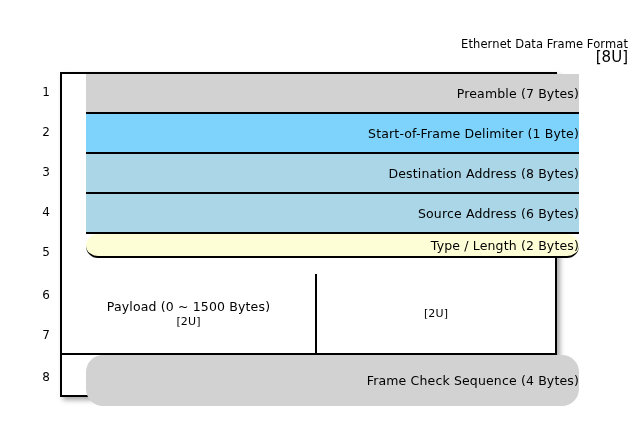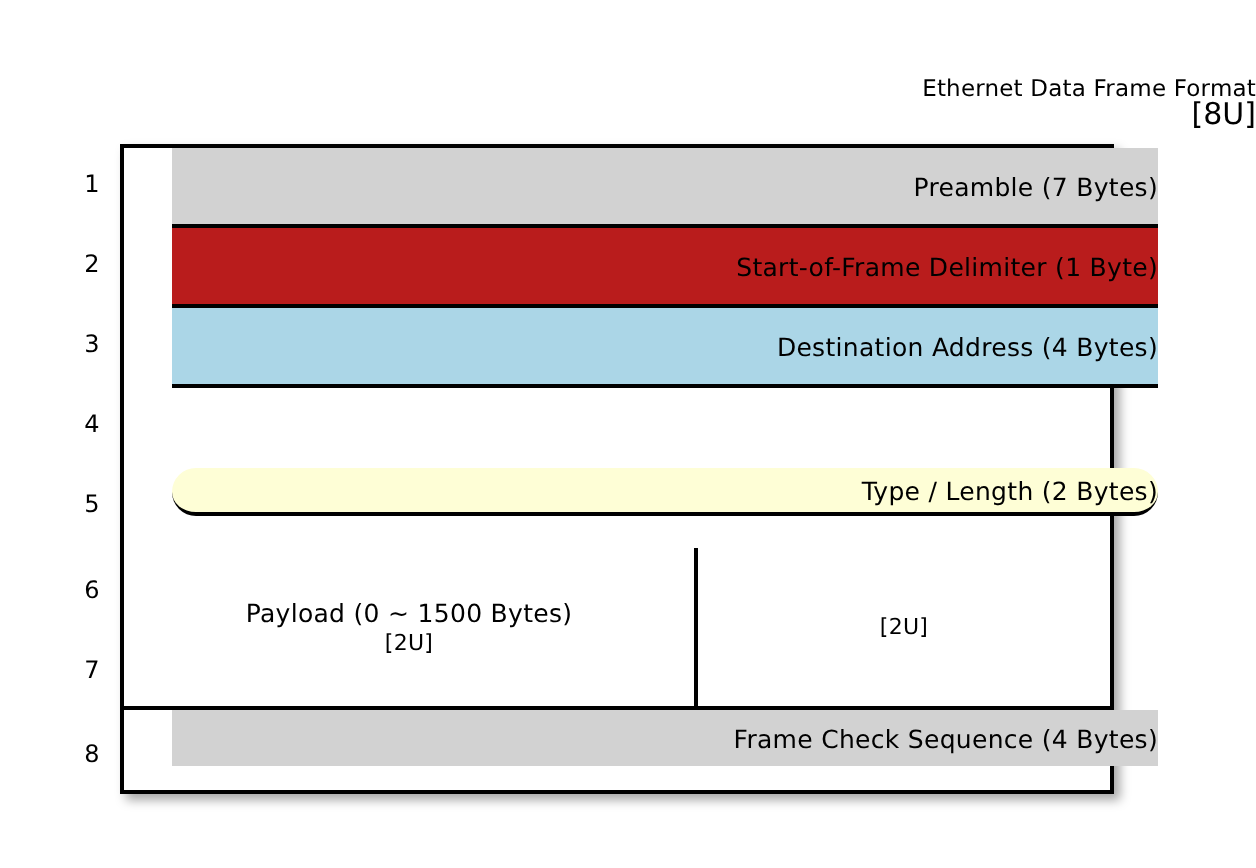--- a/index.html
+++ b/index.html
@@ -114,21 +114,21 @@
     border-bottom: 2px solid #000000;
   }
   .split-cell {
     display: flex;
     align-items: center;
     justify-content: center;
     box-sizing: border-box;
     height: 100%;
   }
   .split-cell.left {
-    width: 287px;
+    width: 255px;
     border-right: 2px solid #000000;
   }
   .split-cell.right {
     flex: 1 1 auto;
   }
 </style>
 </head>
 <body>
 
 <div class="diagram-root">
@@ -148,45 +148,48 @@
     <span class="row-number" style="top:256px;">7</span>
     <span class="row-number" style="top:298px;">8</span>
   </div>
 
   <div class="frame-table">
 
     <div class="frame-row" style="top:0px;height:40px;background:#D2D2D2;">
       <span class="cell-label">Preamble (7 Bytes)</span>
     </div>
 
-    <div class="frame-row" style="top:40px;height:40px;background:#b91c1c;">
+    <div class="frame-row" style="top:40px;height:40px;background:#7dd3fc;">
       <span class="cell-label">Start-of-Frame Delimiter (1 Byte)</span>
     </div>
 
     <div class="frame-row" style="top:80px;height:40px;background:#ABD6E7;">
-      <span class="cell-label">Destination Address (4 Bytes)</span>
+      <span class="cell-label">Destination Address (8 Bytes)</span>
     </div>
 
+    <div class="frame-row" style="top:120px;height:40px;background:#ABD6E7;">
+      <span class="cell-label">Source Address (6 Bytes)</span>
+    </div>
 
     <div class="frame-row" style="top:160px;height:24px;background:#FEFED6;border-radius:20px;">
       <span class="cell-label">Type / Length (2 Bytes)</span>
     </div>
 
     <div class="split-row" style="top:200px;height:81px;background:#FFFFFF;">
       <div class="split-cell left">
         <span class="cell-label">
           <span>Payload (0 ~ 1500 Bytes)</span>
           <span class="cell-sub">[2U]</span>
         </span>
       </div>
       <div class="split-cell right">
         <span class="cell-label">
           <span class="cell-sub">[2U]</span>
         </span>
       </div>
     </div>
 
-    <div class="frame-row last" style="top:281px;height:28px;background:#D2D2D2;">
+    <div class="frame-row last" style="top:281px;height:51px;background:#D2D2D2;border-radius:17px;">
       <span class="cell-label">Frame Check Sequence (4 Bytes)</span>
     </div>
 
   </div>
 </div>
 
 </body></html>

